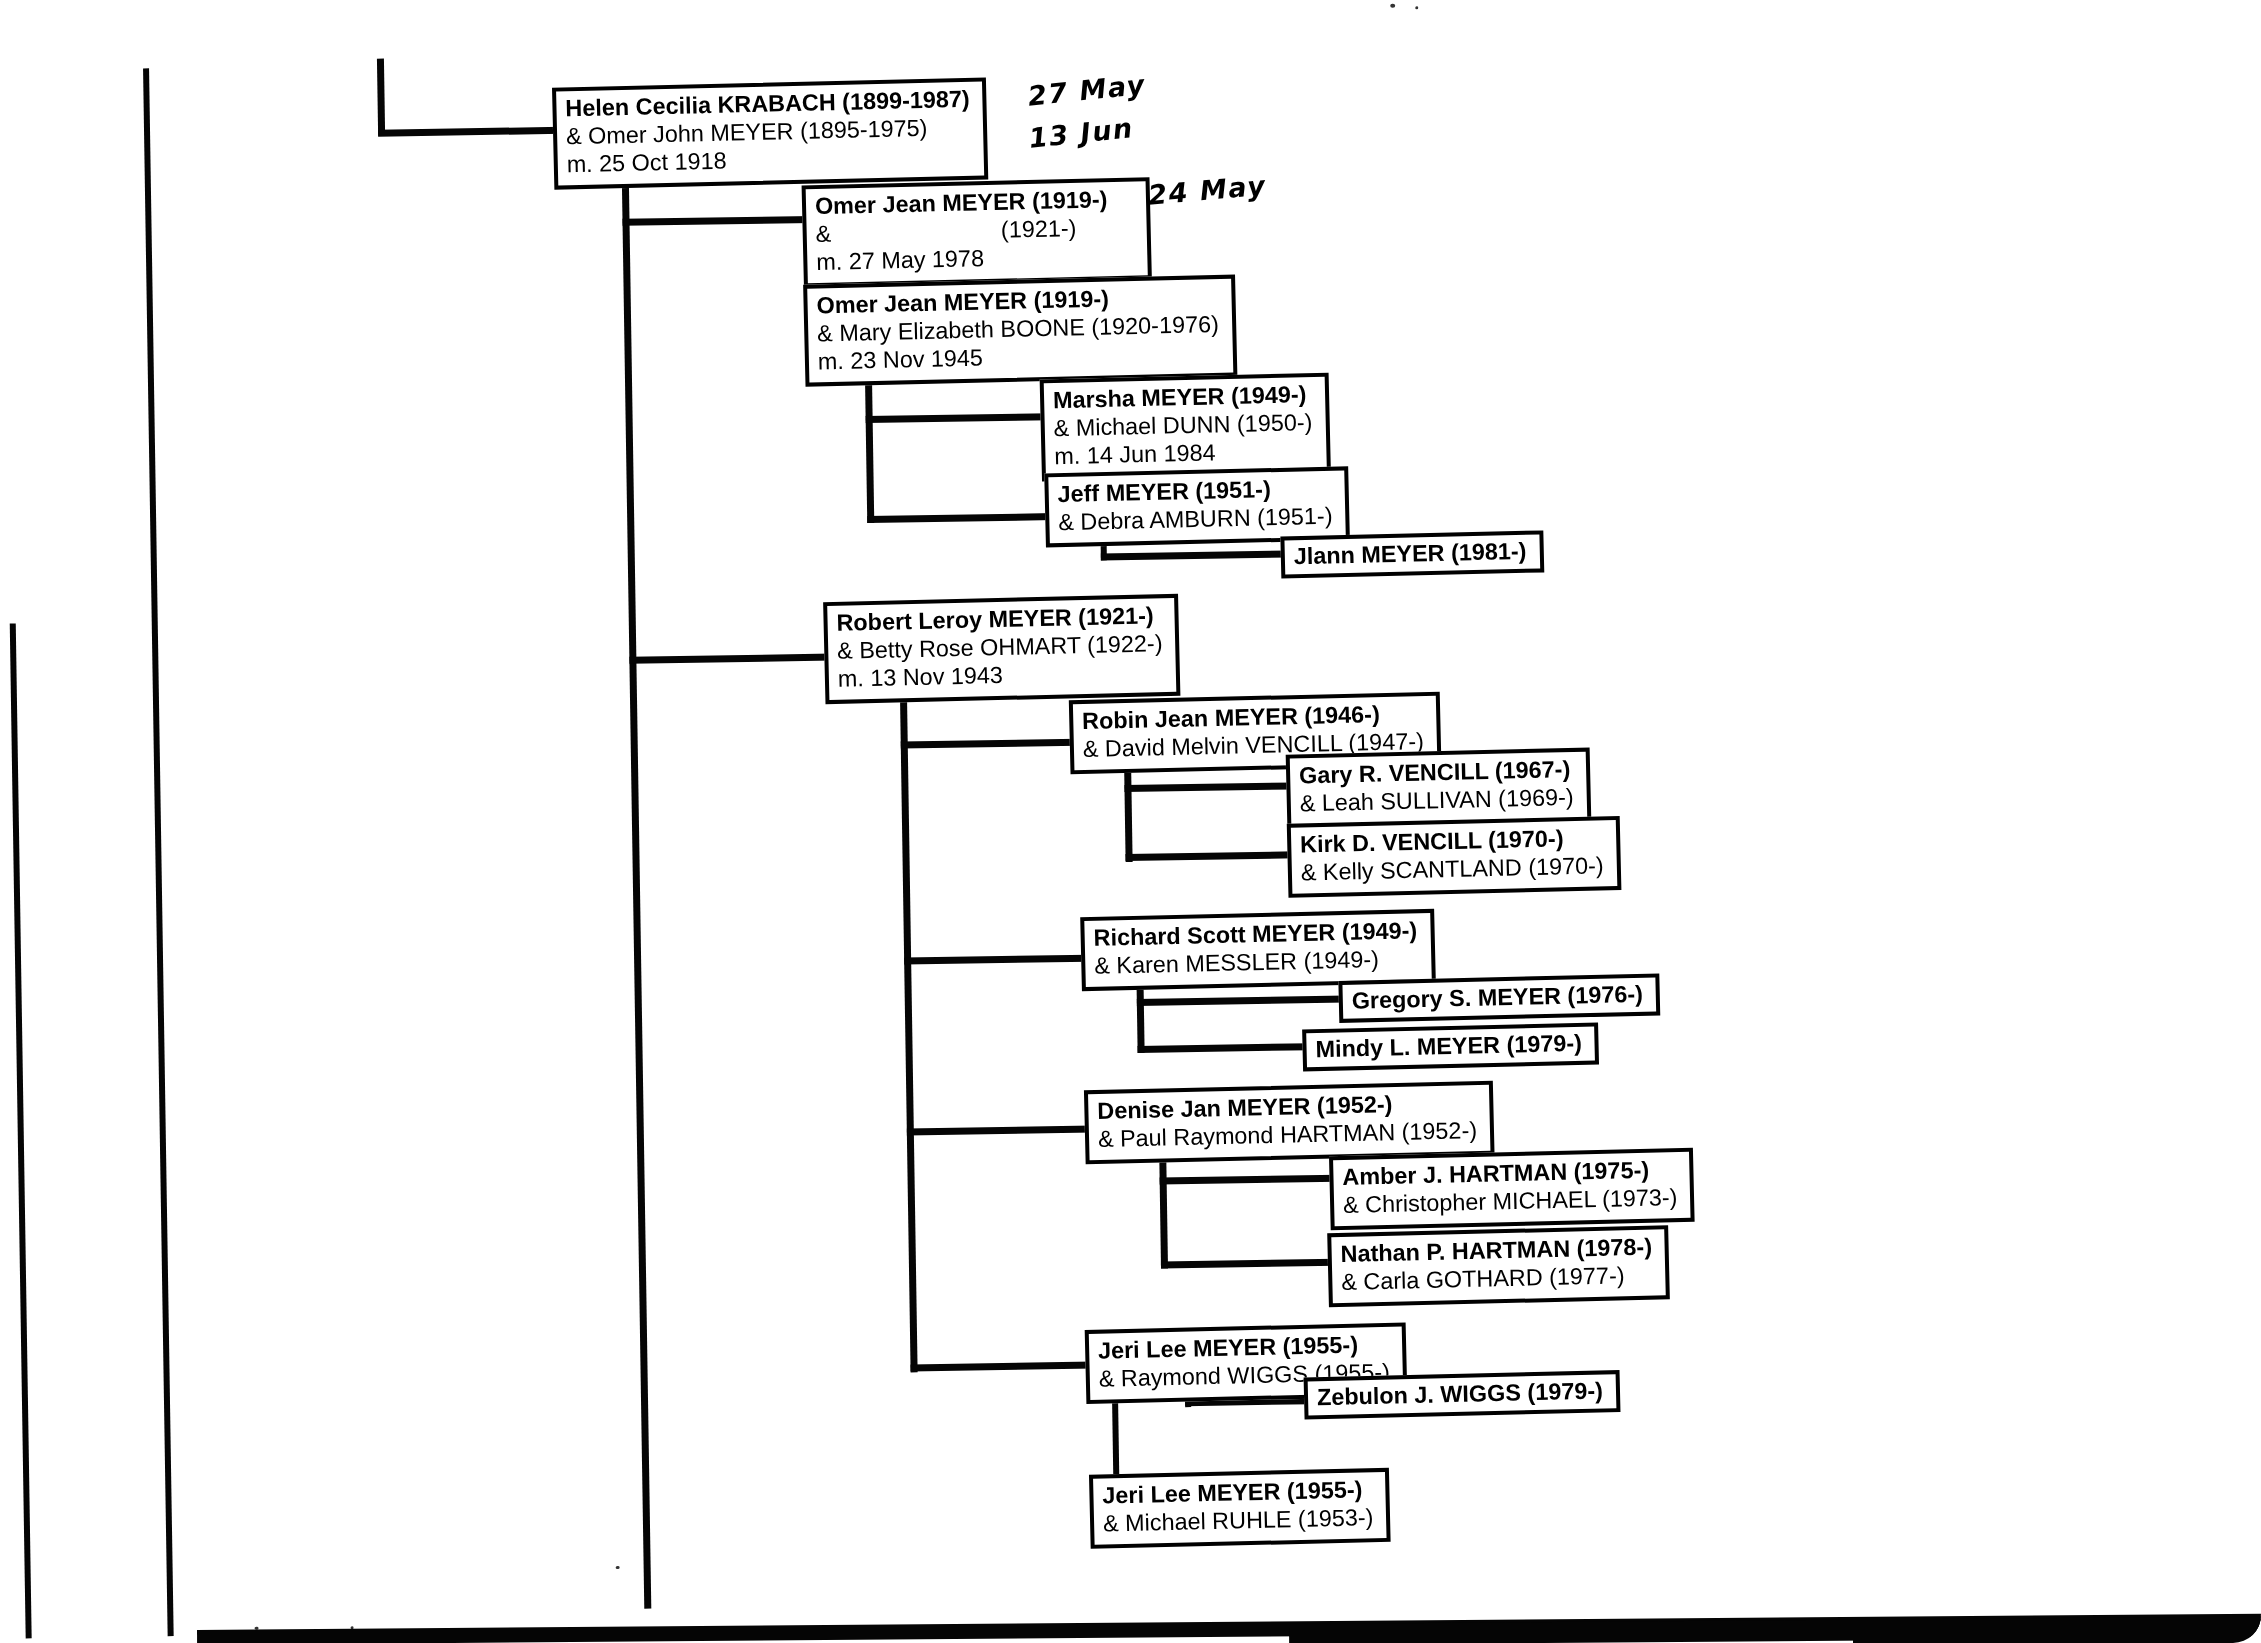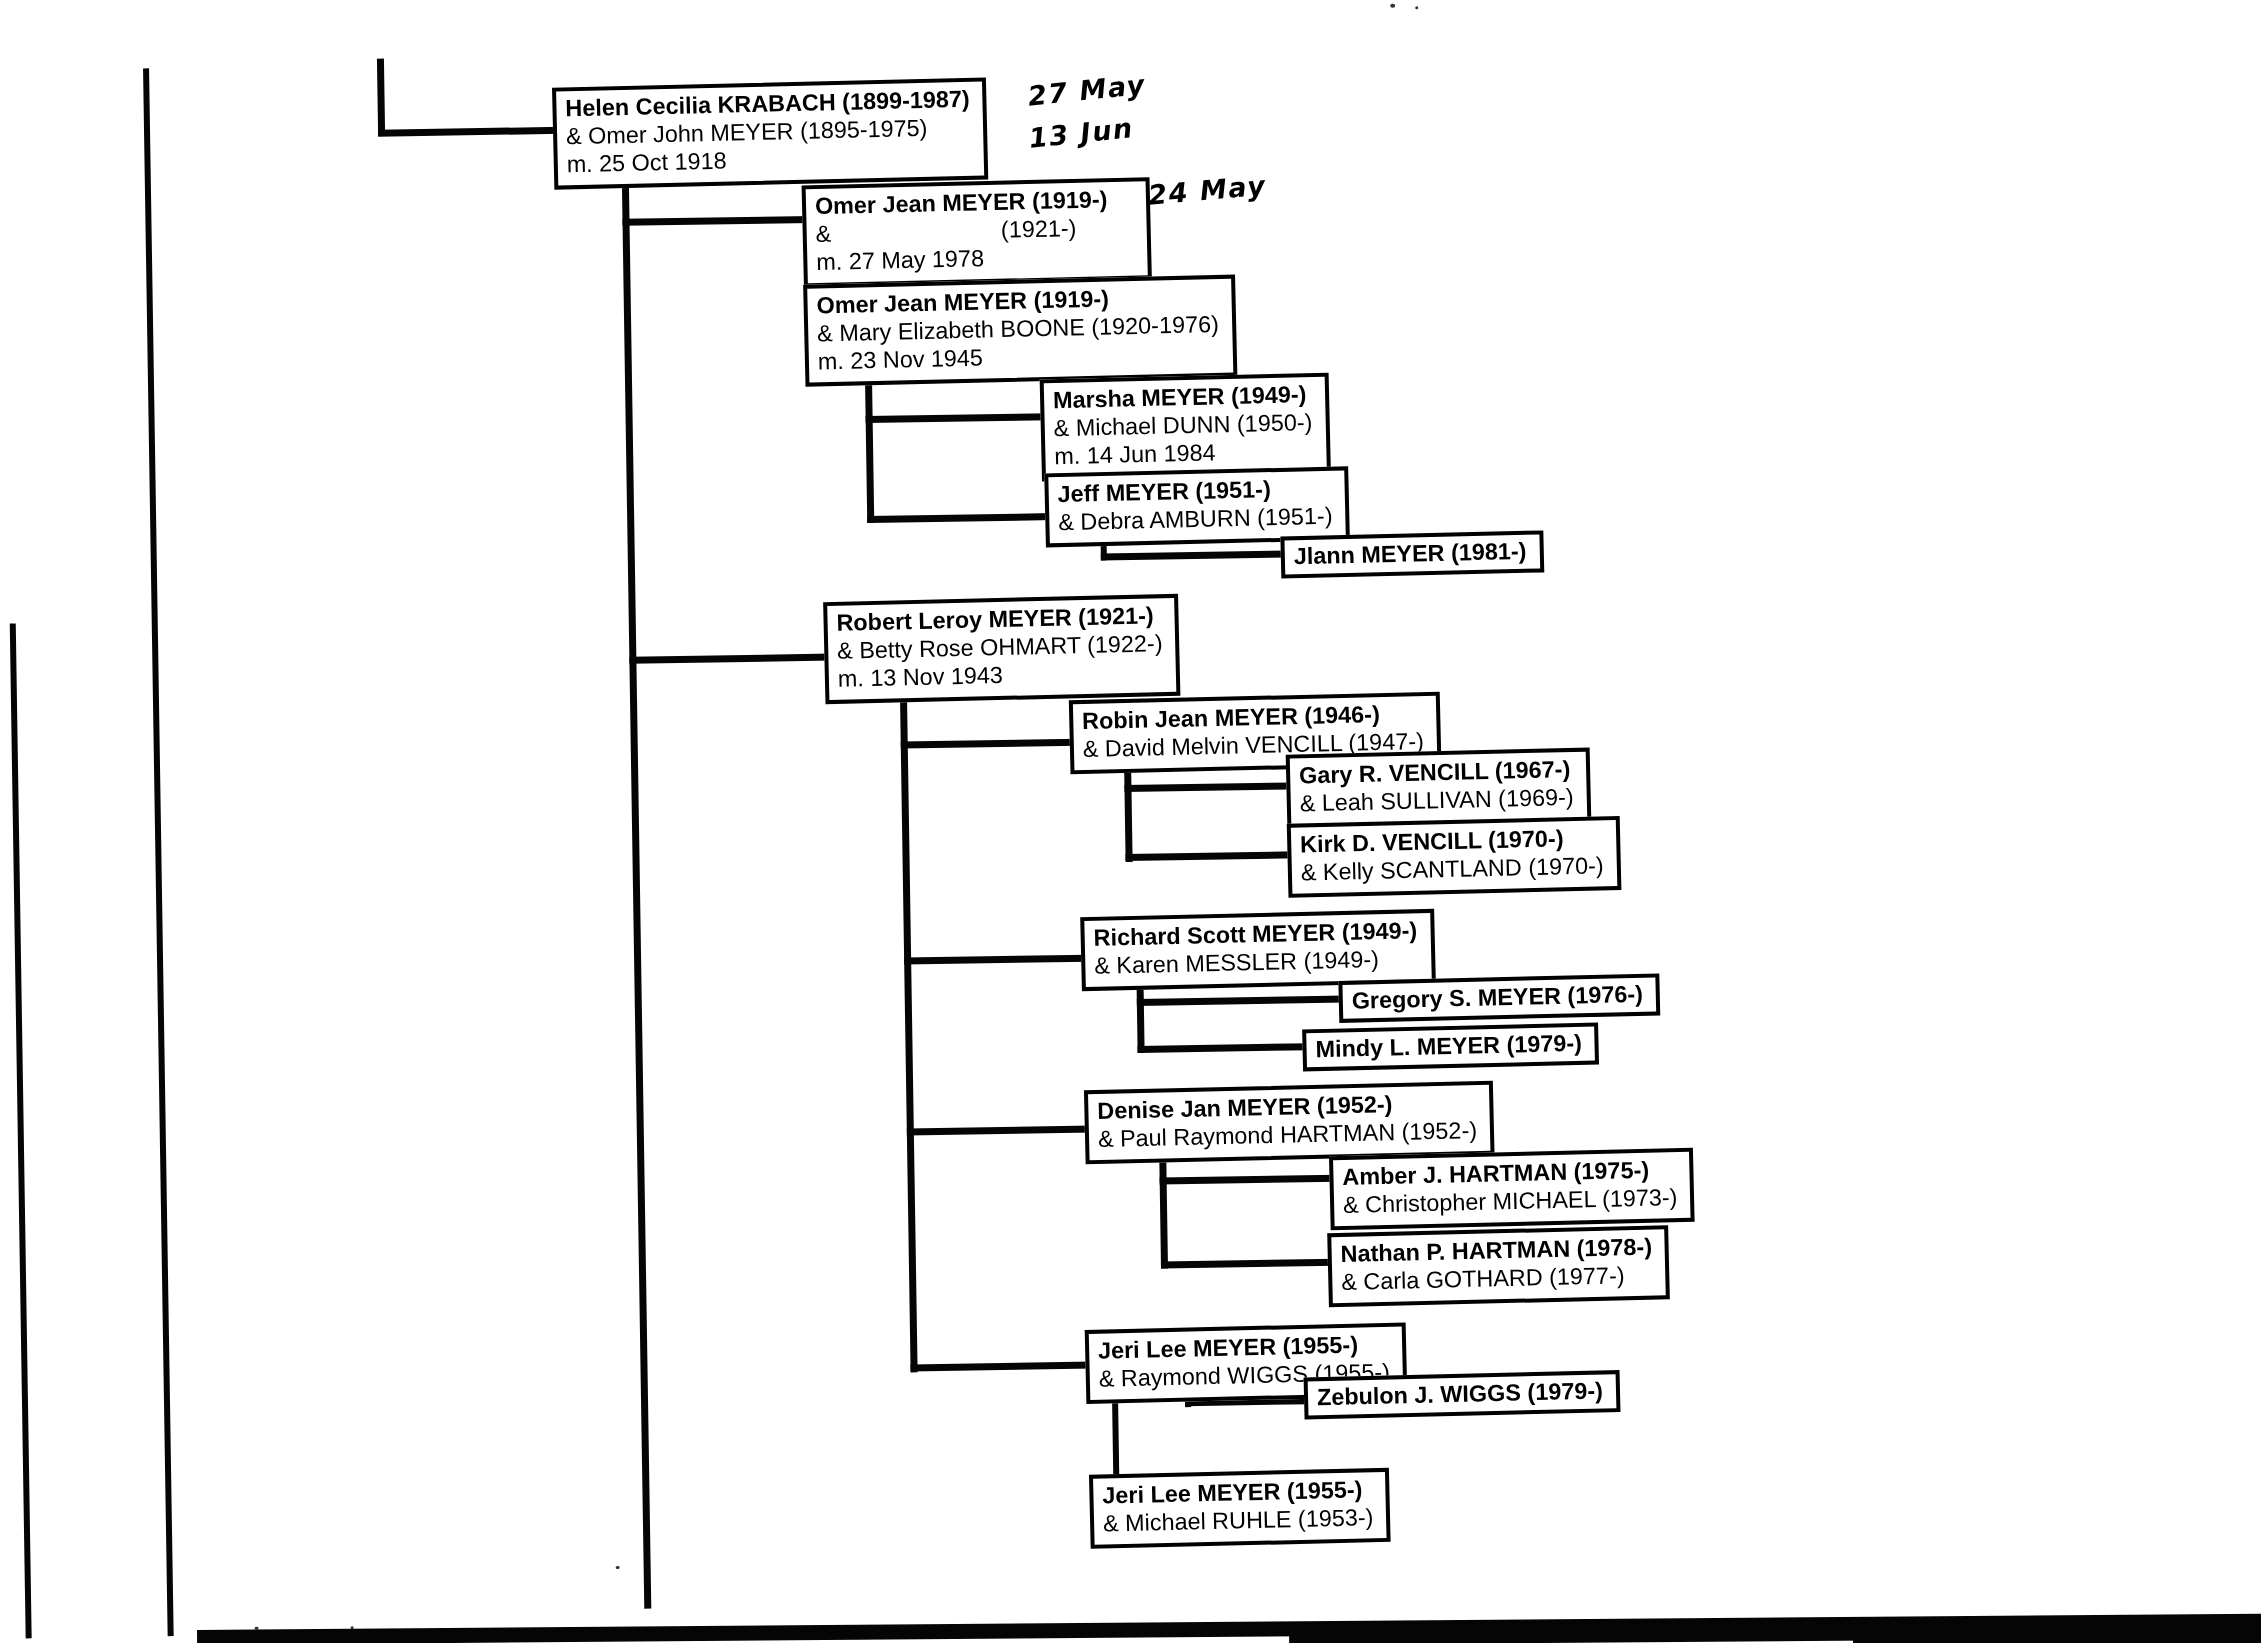--- a/index.html
+++ b/index.html
@@ -1,17 +1,17 @@
 <!DOCTYPE html>
 <html style="font-size:13px"><head>
 <meta charset="utf-8">
 <style>
   html,body{margin:0;padding:0;background:#ffffff;}
   #canvas{position:relative;width:2261px;height:1643px;background:#ffffff;overflow:hidden;
-          font-family:"Liberation Sans",sans-serif;color:#000;}
+          font-family:"Liberation Sans",sans-serif;color:#000;border-radius:28px;}
   .scan{position:absolute;left:0;top:0;width:100%;height:100%;
         transform:rotate(-0.9deg);transform-origin:1128px 822px;}
   .vline{position:absolute;width:7.3px;background:#050505;}
   .hline{position:absolute;height:7.3px;background:#050505;}
   .pbox{position:absolute;background:#fff;border:4px solid #000;
         padding:3.2px 13px 6.4px 8.9px;font-size:23.4px;line-height:28px;
         white-space:nowrap;transform:rotate(-0.45deg);}
   .pbox .t{font-weight:bold;}
   .single{padding:1.6px 13px 4.8px 8.9px;}
   .gaprow{display:flex;justify-content:space-between;width:82%;}

